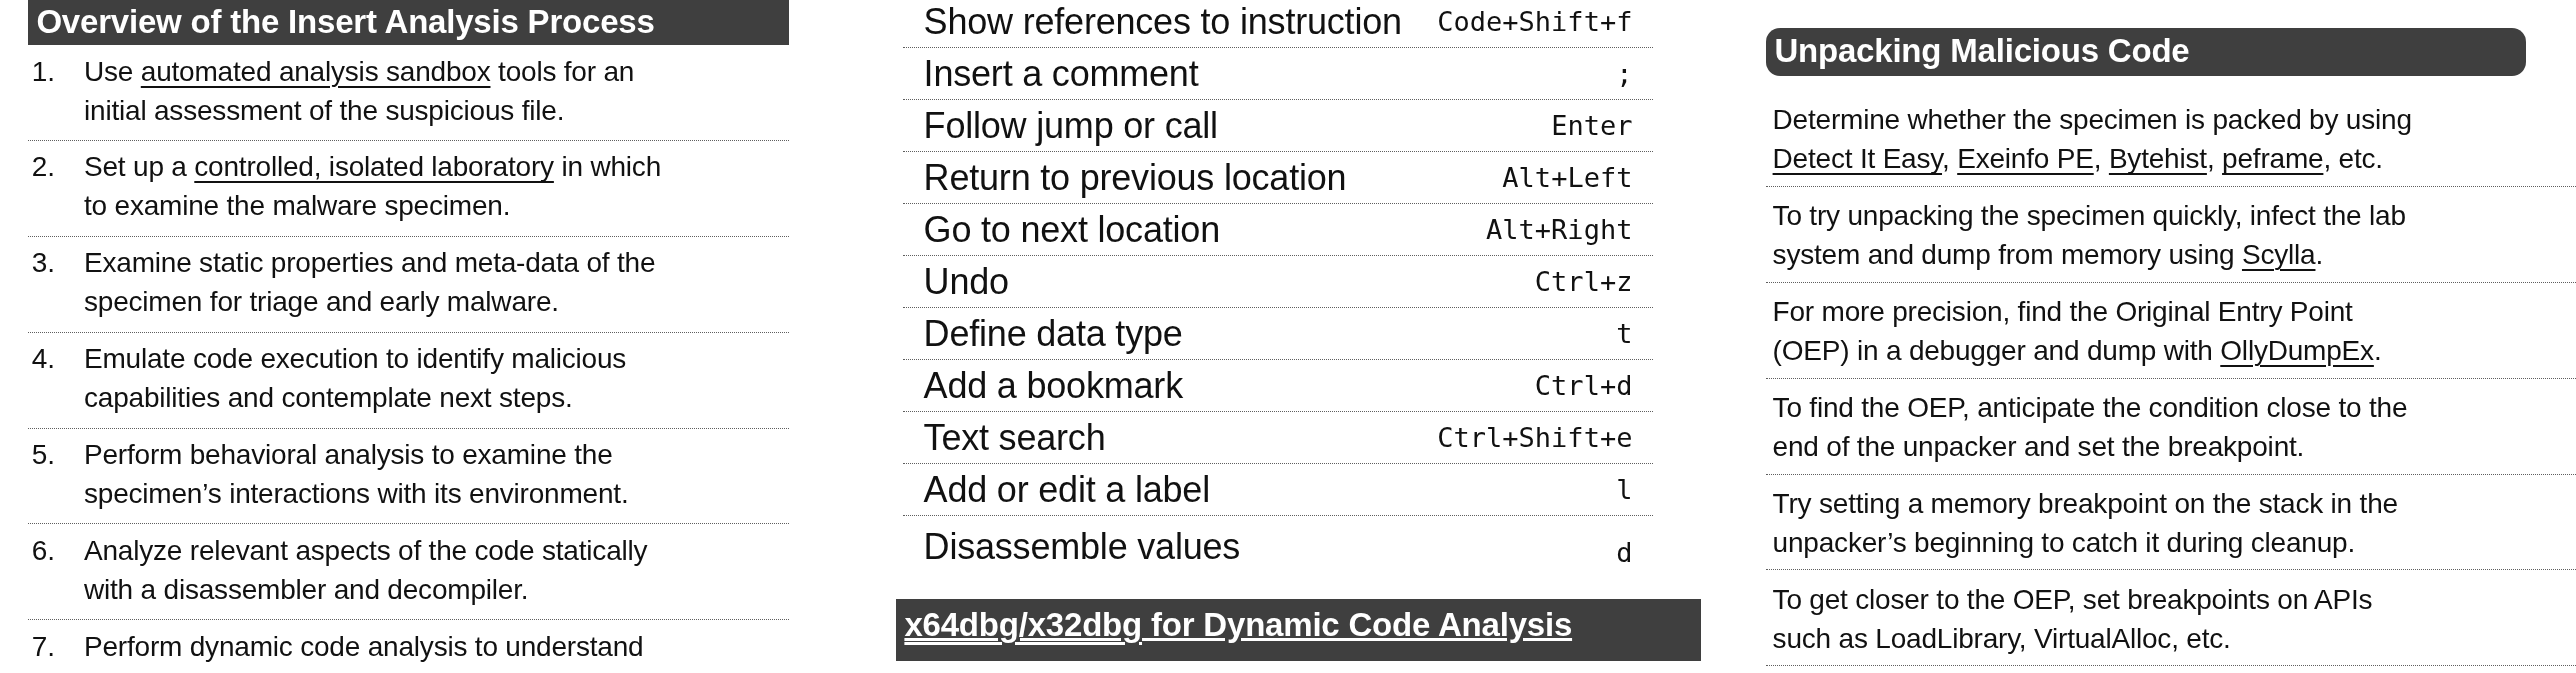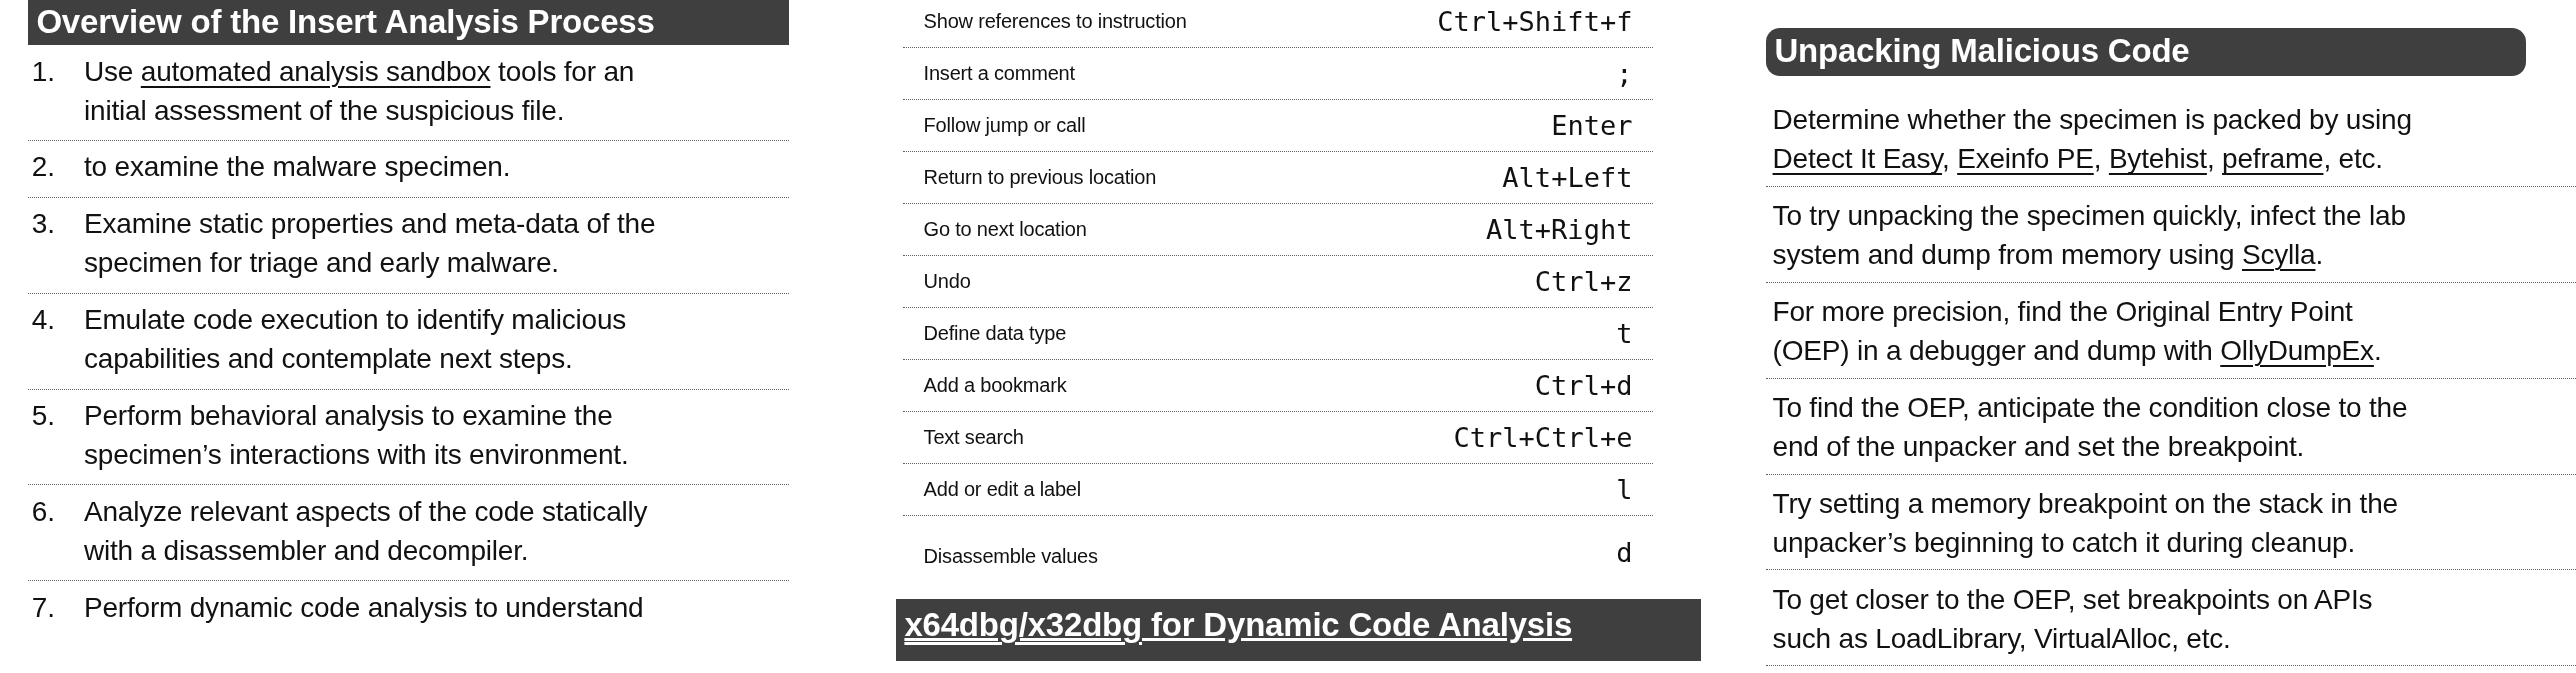--- a/index.html
+++ b/index.html
@@ -67,21 +67,21 @@
   .s-row {
     box-sizing: border-box;
     height: 52px;
     padding: 0 20.6px;
     display: flex;
     justify-content: space-between;
     align-items: center;
     border-bottom: 1.9px dotted var(--divider, #5f5f5f);
   }
   .s-row:last-child { border-bottom: none; align-items: flex-end; }
-  .s-action { font-size: 20px; white-space: nowrap; }
+  .s-action { font-size: 36px; white-space: nowrap; }
   .s-keys {
     font-family: "DejaVu Sans Mono", "Liberation Mono", monospace;
     font-size: 27px;
     letter-spacing: 0;
     white-space: nowrap;
   }
 
   
   #unpack-paragraphs { position: absolute; left: 1766px; top: 91px; width: 810px; }
   .u-para {
@@ -99,20 +99,21 @@
       <div class="p-item">
         <div class="p-num">1.</div>
         <div class="p-lines">
           <div class="line"><span>Use </span><span class="u">automated analysis sandbox</span><span> tools for an</span></div>
           <div class="line"><span>initial assessment of the suspicious file.</span></div>
         </div>
       </div>
       <div class="p-item">
         <div class="p-num">2.</div>
         <div class="p-lines">
+          <div class="line"><span>Set up a </span><span class="u">controlled, isolated laboratory</span><span> in which</span></div>
           <div class="line"><span>to examine the malware specimen.</span></div>
         </div>
       </div>
       <div class="p-item">
         <div class="p-num">3.</div>
         <div class="p-lines">
           <div class="line"><span>Examine static properties and meta-data of the</span></div>
           <div class="line"><span>specimen for triage and early malware.</span></div>
         </div>
       </div>
@@ -141,21 +142,21 @@
         <div class="p-num">7.</div>
         <div class="p-lines">
           <div class="line"><span>Perform dynamic code analysis to understand</span></div>
         </div>
       </div>
     </div>
 
   <div id="shortcut-table">
       <div class="s-row">
         <div class="s-action">Show references to instruction</div>
-        <div class="s-keys">Ctrl+Shift+f</div>
+        <div class="s-keys">Code+Shift+f</div>
       </div>
       <div class="s-row">
         <div class="s-action">Insert a comment</div>
         <div class="s-keys">;</div>
       </div>
       <div class="s-row">
         <div class="s-action">Follow jump or call</div>
         <div class="s-keys">Enter</div>
       </div>
       <div class="s-row">
@@ -173,21 +174,21 @@
       <div class="s-row">
         <div class="s-action">Define data type</div>
         <div class="s-keys">t</div>
       </div>
       <div class="s-row">
         <div class="s-action">Add a bookmark</div>
         <div class="s-keys">Ctrl+d</div>
       </div>
       <div class="s-row">
         <div class="s-action">Text search</div>
-        <div class="s-keys">Ctrl+Ctrl+e</div>
+        <div class="s-keys">Ctrl+Shift+e</div>
       </div>
       <div class="s-row">
         <div class="s-action">Add or edit a label</div>
         <div class="s-keys">l</div>
       </div>
       <div class="s-row">
         <div class="s-action">Disassemble values</div>
         <div class="s-keys">d</div>
       </div>
     </div>

